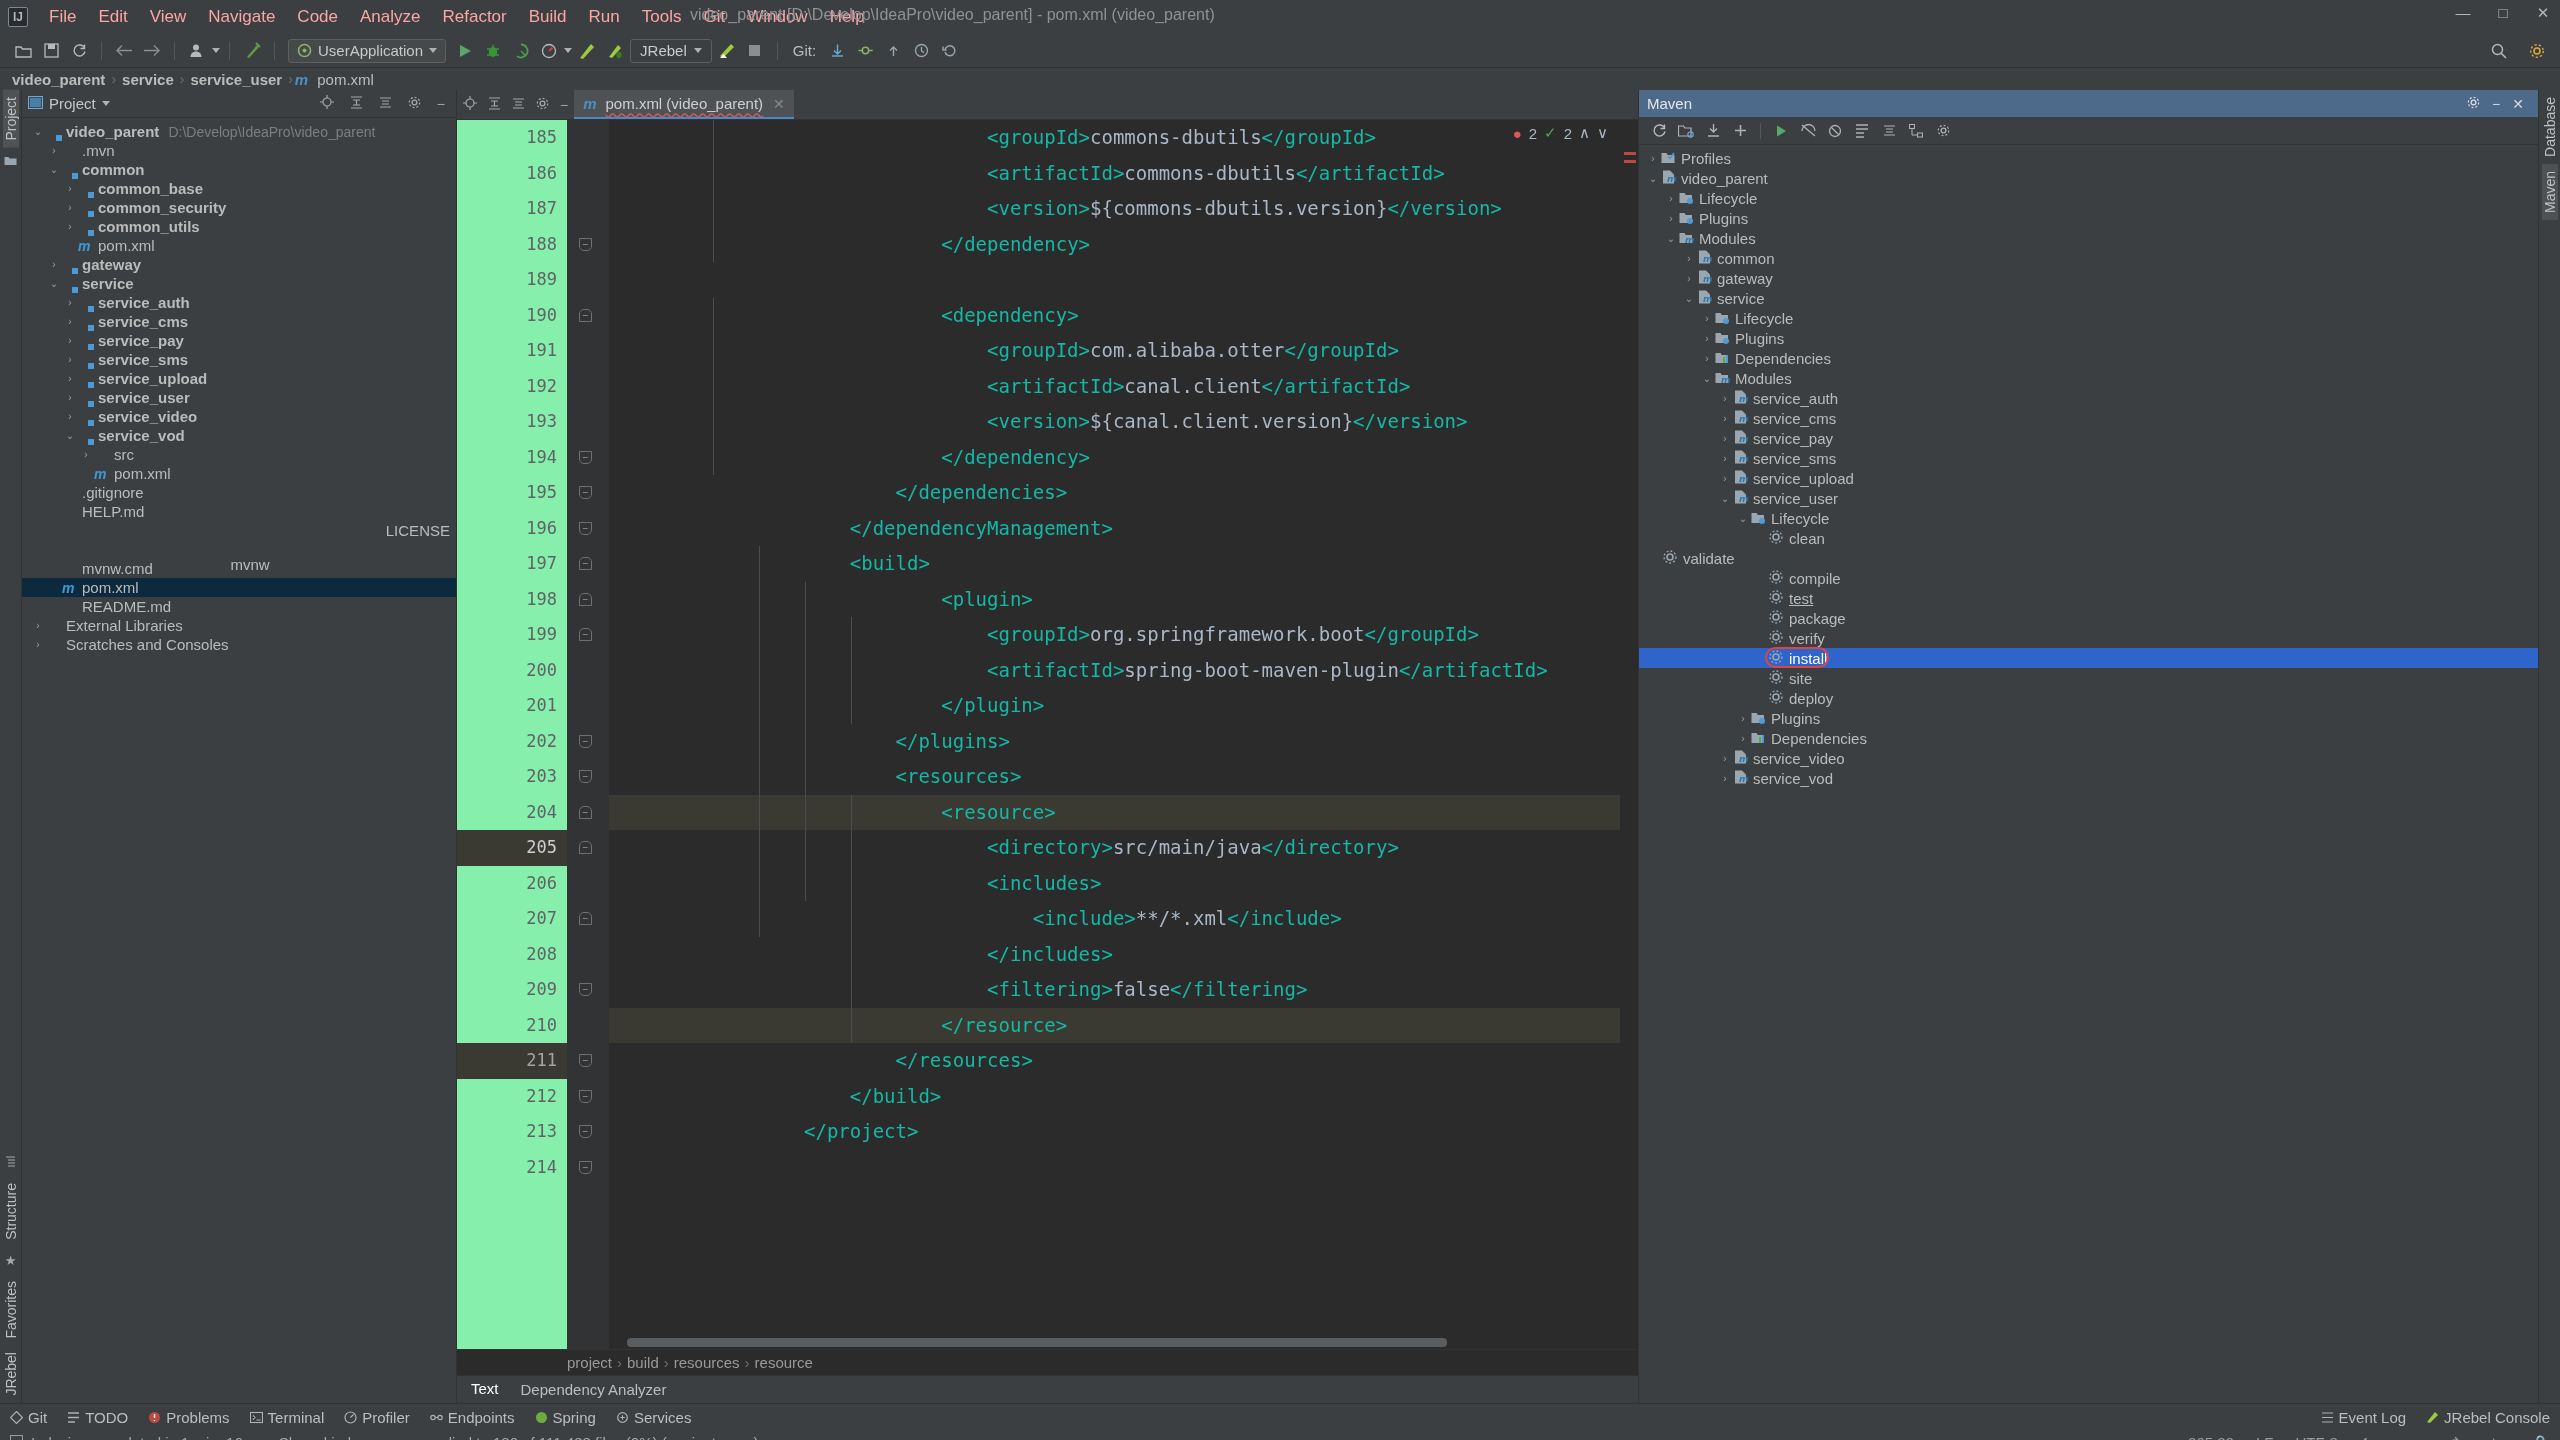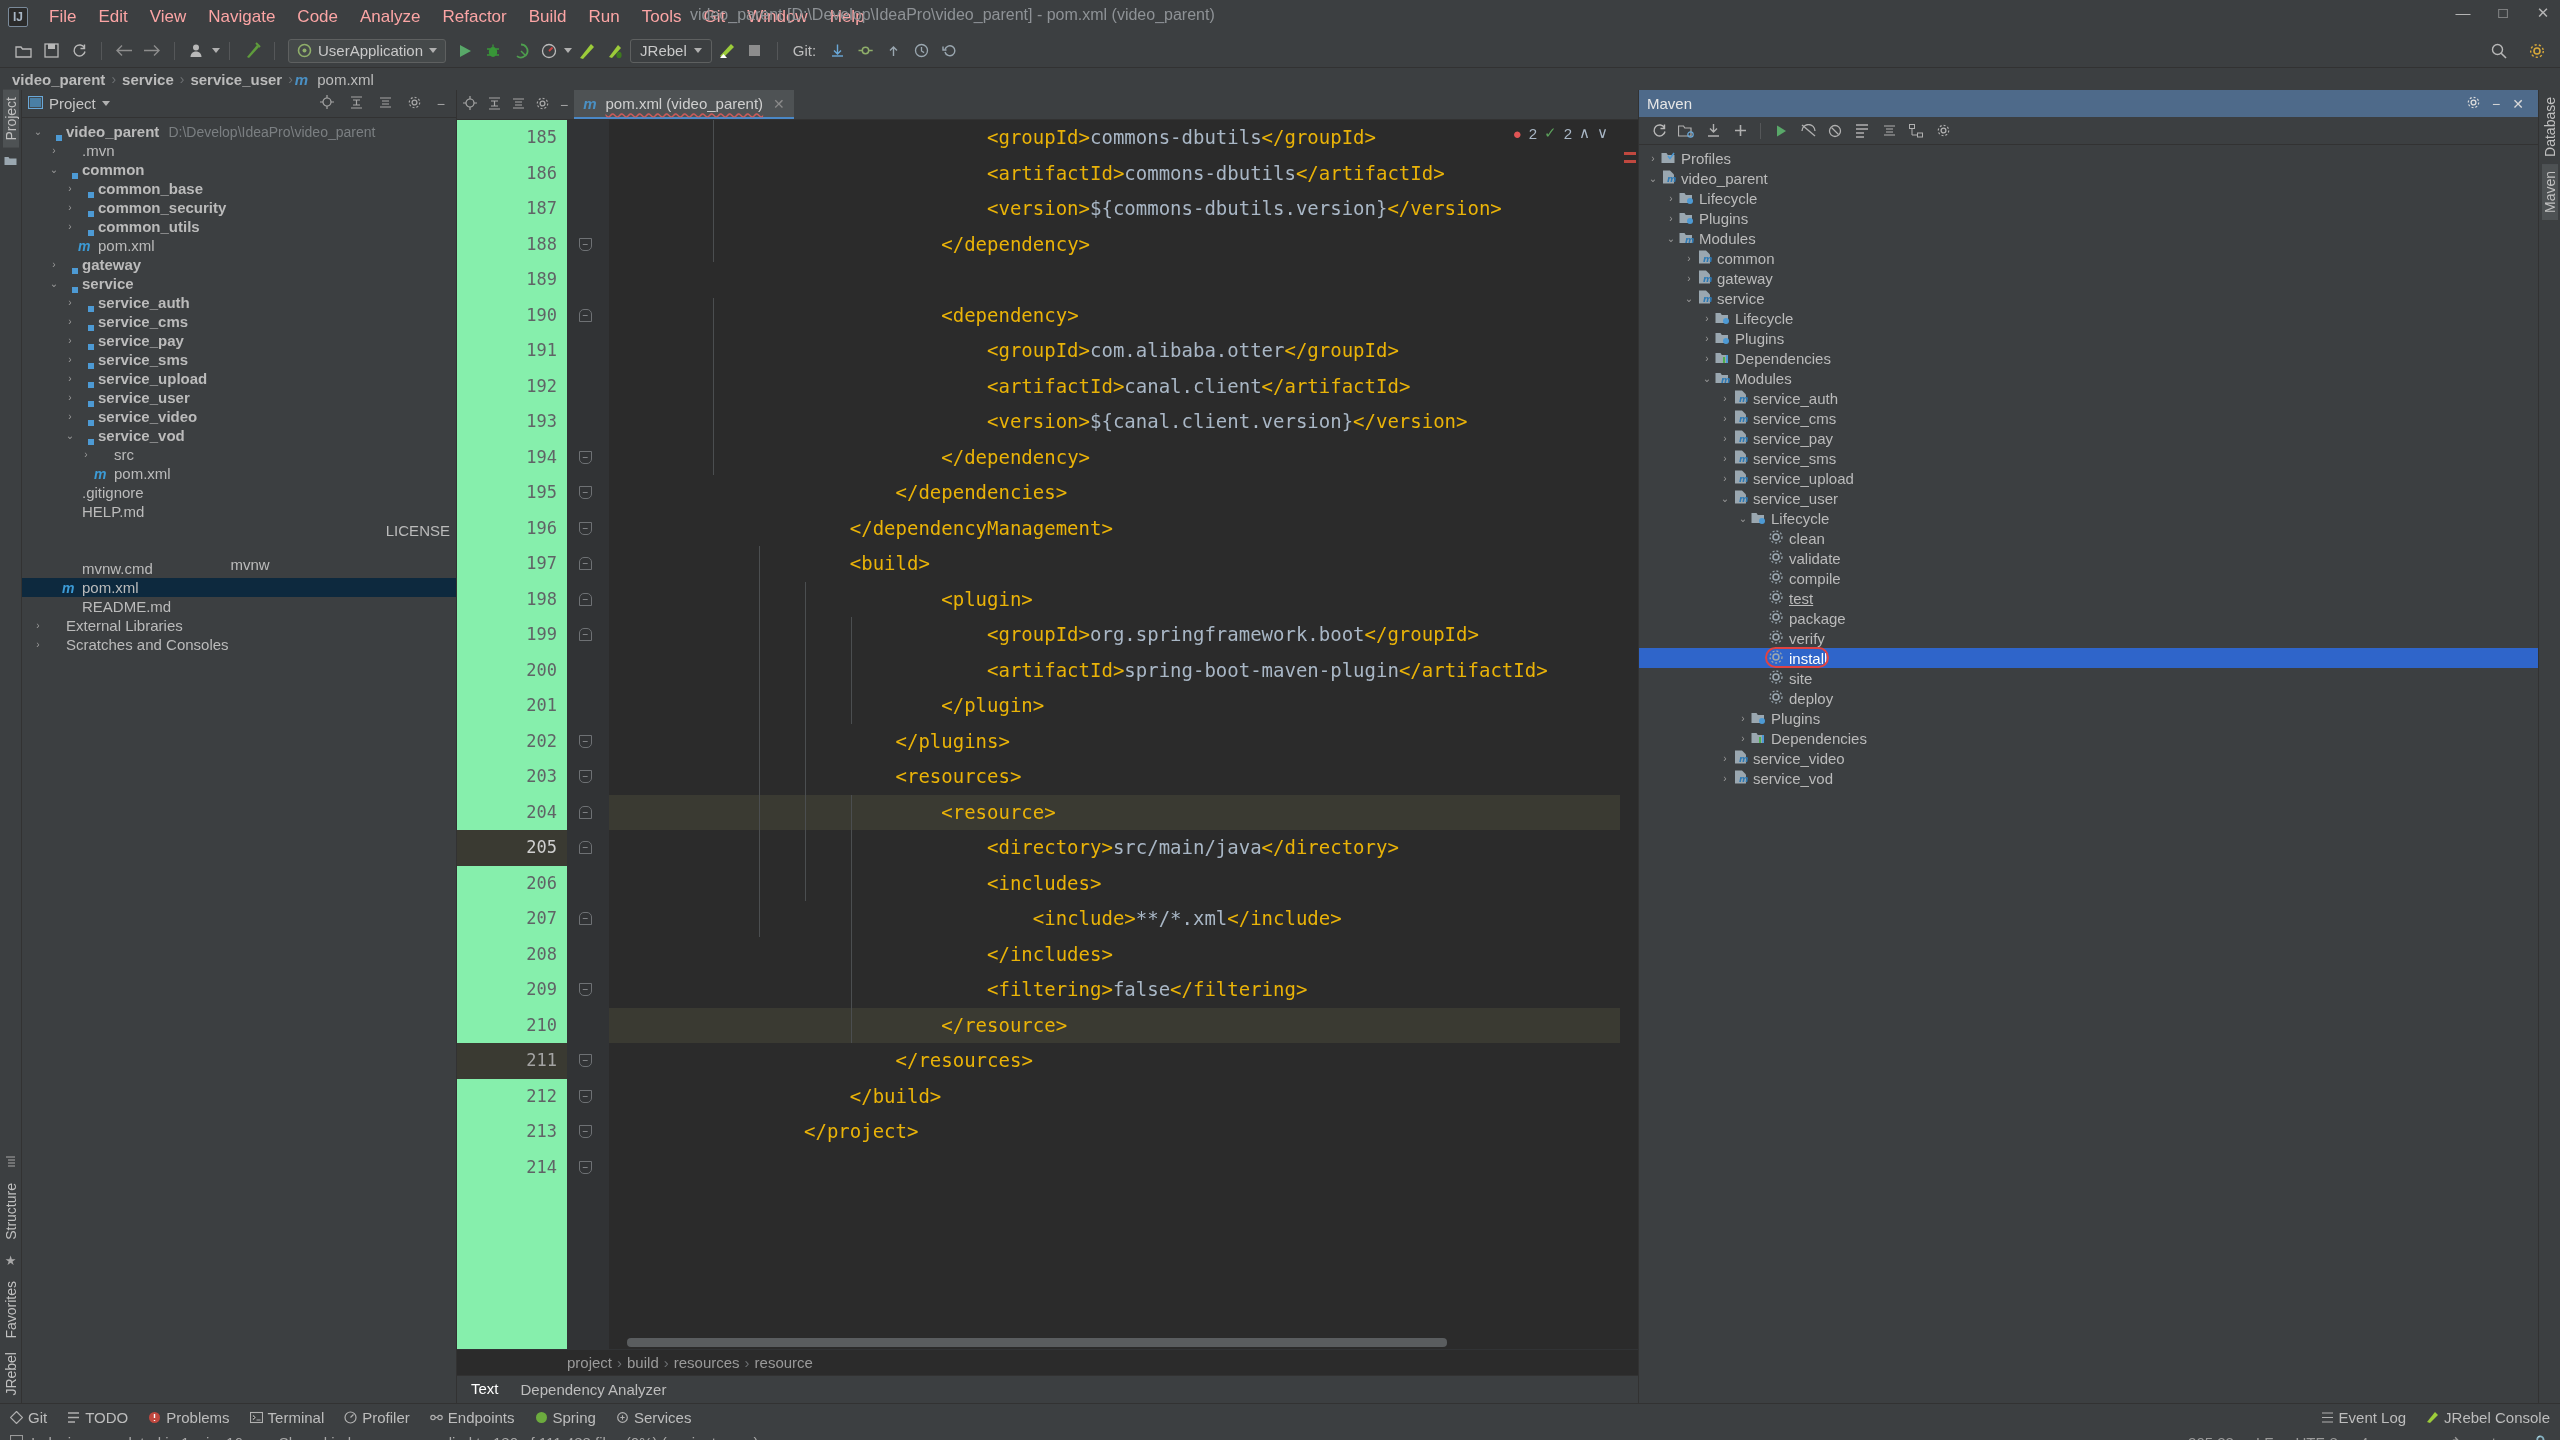--- a/index.html
+++ b/index.html
@@ -118,21 +118,21 @@
   #gutter { width:110px; background:#86efac; flex:none; position:relative; }
   #gutter .ln { height:35.5px; line-height:35.5px; text-align:right; padding-right:10px;
                 color:#606366; font-family:"DejaVu Sans Mono", monospace; font-size:17px; }
   #foldcol { width:42px; background:#313335; flex:none; position:relative; }
   .fold { position:absolute; left:12px; width:13px; height:13px; border:1px solid #6e7174;
           background:#313335; color:#9a9d9f; font-size:10px; line-height:11px; text-align:center; }
   #code { flex:1; position:relative; overflow:hidden;
           font-family:"DejaVu Sans Mono", monospace; font-size:19px; }
   .cl { height:35.5px; line-height:35.5px; white-space:pre; padding-left:12px; }
   .cl.hl { background:#3a3a32; }
-  .tg { color:#eab308; }
+  .tg { color:#14b8a6; }
   .tx { color:#a9b7c6; }
   .indent-guide { position:absolute; width:1px; background:#4b4e50; }
 
   #rightmark { width:18px; background:#2b2b2b; flex:none; position:relative; }
   #rightmark .mk { position:absolute; right:2px; width:12px; height:3px; }
 
   #inspect {
     position:absolute; top:4px; right:30px; display:flex; align-items:center; gap:7px;
     font-size:15px; color:#a9b7c6; z-index:5;
   }
@@ -959,21 +959,21 @@
           <span class="mlbl">Lifecycle</span>
         </div>
         <div class="mnode" style="padding-left: 114px; position: relative;">
           <span class="tw"></span>
           <span class="ic"><svg width="14" height="14">
               <circle cx="7" cy="7" r="3" fill="none" stroke="#9aa7b0" stroke-width="1.6"></circle>
               <circle cx="7" cy="7" r="6" fill="none" stroke="#9aa7b0" stroke-width="1.3" stroke-dasharray="2 2"></circle>
             </svg></span>
           <span class="mlbl">clean</span>
         </div>
-        <div class="mnode" style="padding-left: 114px; position: relative;">
+        <div class="mnode" style="position: relative; margin-left: 8px;">
           <span class="tw"></span>
           <span class="ic"><svg width="14" height="14">
               <circle cx="7" cy="7" r="3" fill="none" stroke="#9aa7b0" stroke-width="1.6"></circle>
               <circle cx="7" cy="7" r="6" fill="none" stroke="#9aa7b0" stroke-width="1.3" stroke-dasharray="2 2"></circle>
             </svg></span>
           <span class="mlbl">validate</span>
         </div>
         <div class="mnode" style="padding-left: 114px; position: relative;">
           <span class="tw"></span>
           <span class="ic"><svg width="14" height="14">

